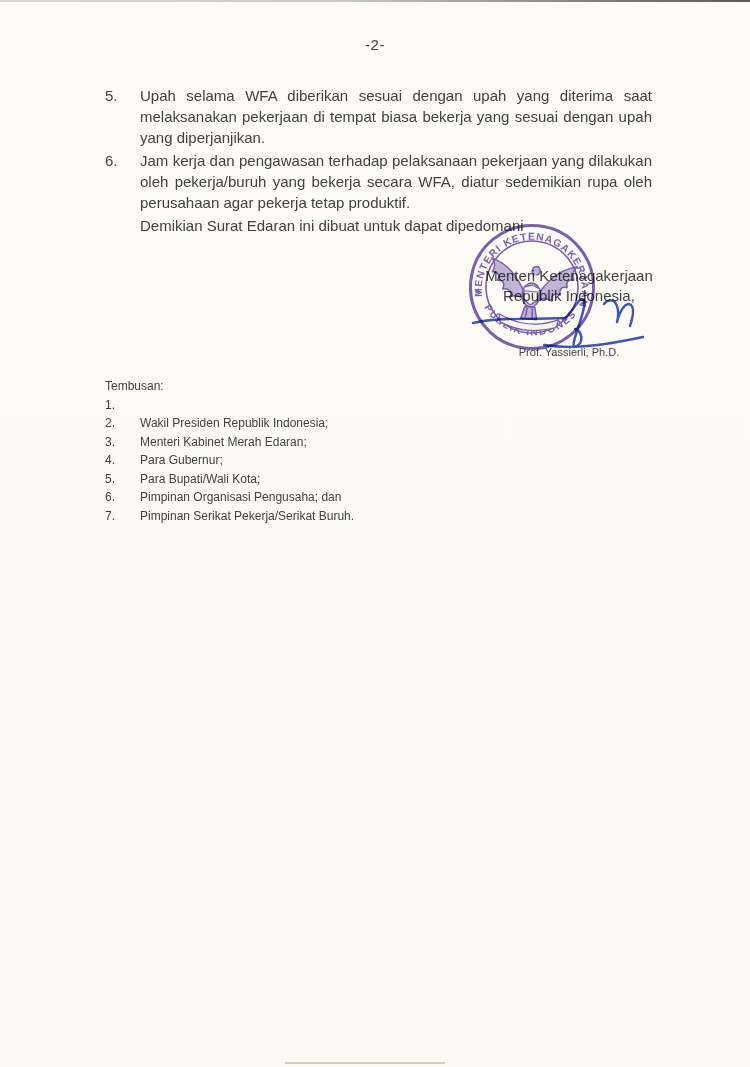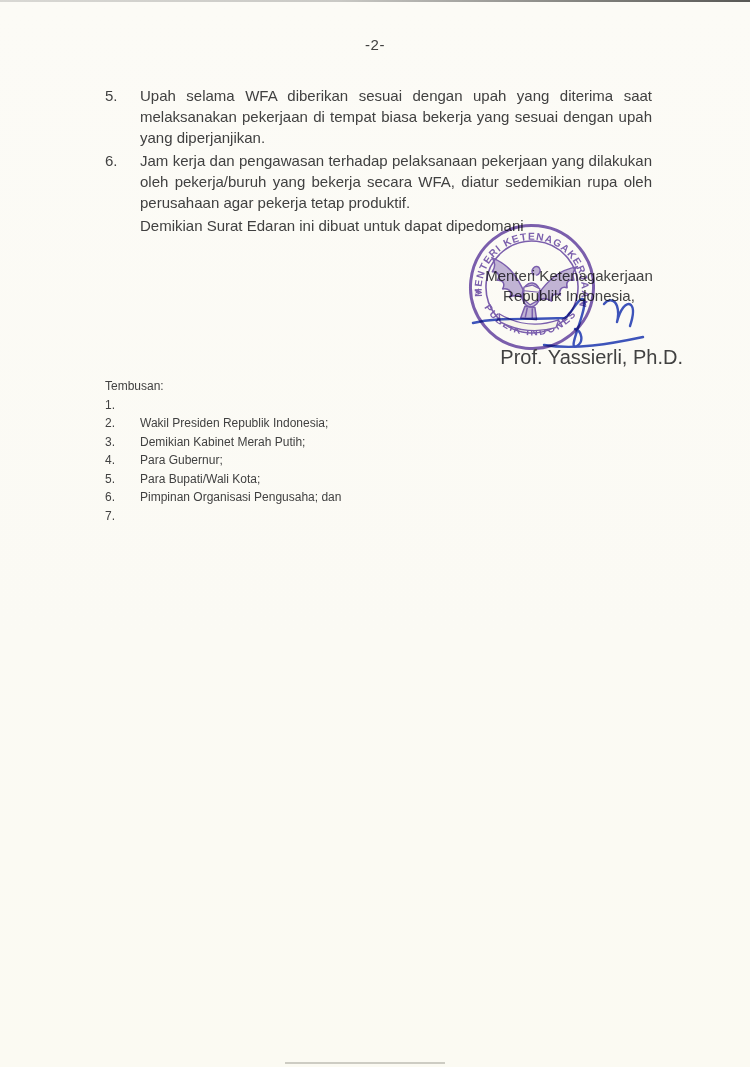--- a/index.html
+++ b/index.html
@@ -39,21 +39,21 @@
   .closing {
     position: absolute; left: 140px; top: 215px; width: 512px;
     font-size: 15px; line-height: 21px;
   }
   .sig-title {
     position: absolute; left: 458px; top: 266px; width: 222px;
     text-align: center; font-size: 15px; line-height: 20px;
   }
   .sig-name {
     position: absolute; left: 455px; top: 346px; width: 228px;
-    text-align: right; font-size: 20px;
+    text-align: center; font-size: 11px;
   }
   .stamp-svg {
     position: absolute; left: 462px; top: 217px; width: 140px; height: 140px;
     mix-blend-mode: multiply; opacity: .92;
     transform: rotate(6deg);
   }
   .signature-svg {
     position: absolute; left: 460px; top: 258px; width: 200px; height: 100px;
     mix-blend-mode: multiply;
   }
@@ -142,34 +142,35 @@
     <div>Tembusan:</div>
     <div class="tembusan-row">
       <div class="num">1.</div>
     </div>
     <div class="tembusan-row">
       <div class="num">2.</div>
       <div>Wakil Presiden Republik Indonesia;</div>
     </div>
     <div class="tembusan-row">
       <div class="num">3.</div>
-      <div>Demikian Kabinet Merah Putih;</div>
+      <div>Menteri Kabinet Merah Edaran;</div>
     </div>
     <div class="tembusan-row">
       <div class="num">4.</div>
       <div>Para Gubernur;</div>
     </div>
     <div class="tembusan-row">
       <div class="num">5.</div>
       <div>Para Bupati/Wali Kota;</div>
     </div>
     <div class="tembusan-row">
       <div class="num">6.</div>
       <div>Pimpinan Organisasi Pengusaha; dan</div>
     </div>
     <div class="tembusan-row">
       <div class="num">7.</div>
+      <div>Pimpinan Serikat Pekerja/Serikat Buruh.</div>
     </div>
   </div>
 
   <div class="scan-edge-bottom"></div>
 
 </div>
 
 </body></html>

